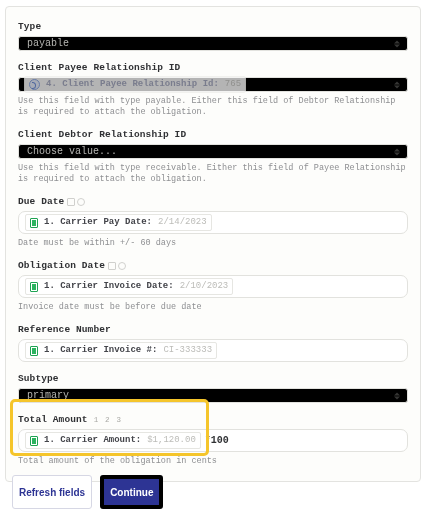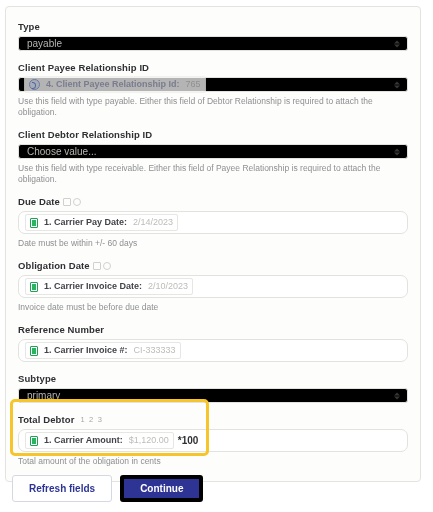--- a/index.html
+++ b/index.html
@@ -18,21 +18,21 @@
     background:#fdfdfb;
     box-sizing:border-box;
     padding:14px 12px 10px 12px;
   }
   .legend{
     position:absolute;left:9px;top:-1px;
     background:#fdfdfb;padding:0 5px;
     font-size:10.5px;color:#8a8a86;line-height:12px;margin-top:28px;
   }
 
-  .field{margin-bottom:11px;}
+  .field{margin-bottom:11px;font-family:Liberation Mono, monospace;}
   .label{
     font-size:9.5px;font-weight:bold;color:#2f3033;
     letter-spacing:.1px;margin-bottom:4px;display:flex;align-items:center;gap:3px;
   }
   .label .lbl-icons{display:inline-flex;gap:2px;align-items:center;opacity:.45;}
   .mini-ico{display:inline-block;width:6px;height:6px;border:1px solid #9a9a96;border-radius:1px;}
   .mini-ico.round{border-radius:50%;}
   .ordinals{font-size:7.5px;font-weight:normal;color:#a8a8a4;letter-spacing:1.2px;margin-left:3px;}
 
   
@@ -90,23 +90,23 @@
   
   .highlight{
     position:absolute;left:10px;top:399px;width:199px;height:57px;
     border:3px solid #f5c52b;border-radius:5px;box-sizing:border-box;
     pointer-events:none;
   }
 
   
   .footer{position:absolute;left:12px;top:475px;display:flex;gap:8px;align-items:center;}
   .btn{
-    font-size:10px;font-weight:bold;border-radius:3px;height:27px;
+    font-size:10px;font-weight:bold;border-radius:3px;height:34px;
     display:inline-flex;align-items:center;justify-content:center;
-    padding:0 16px;box-sizing:border-box;cursor:pointer;
+    padding:0 6px;box-sizing:border-box;cursor:pointer;
   }
   .btn.secondary{background:#fff;border:1px solid #d6d7e4;color:#2d3494;}
   .btn.primary{background:#2d3494;border:4px solid #000000;color:#ffffff;}
 </style>
 </head>
 <body>
 
 <div class="page">
 
   <div class="card">
@@ -220,21 +220,21 @@
         <span>primary</span>
         <span class="chev">
             <i class="up"></i>
             <i class="dn"></i>
           </span>
       </div>
     </div>
 
     <div class="field" style="margin-bottom:4px;">
       <div class="label">
-        <span>Total Debtor</span>
+        <span>Total Amount</span>
         <span class="ordinals">1 2 3</span>
       </div>
       <div class="tokeninput">
         <span class="chip">
           <span class="doc-ico">
               <span></span>
             </span>
           <span class="c-name">1. Carrier Amount:</span>
           <span class="c-val">$1,120.00</span>
         </span>

